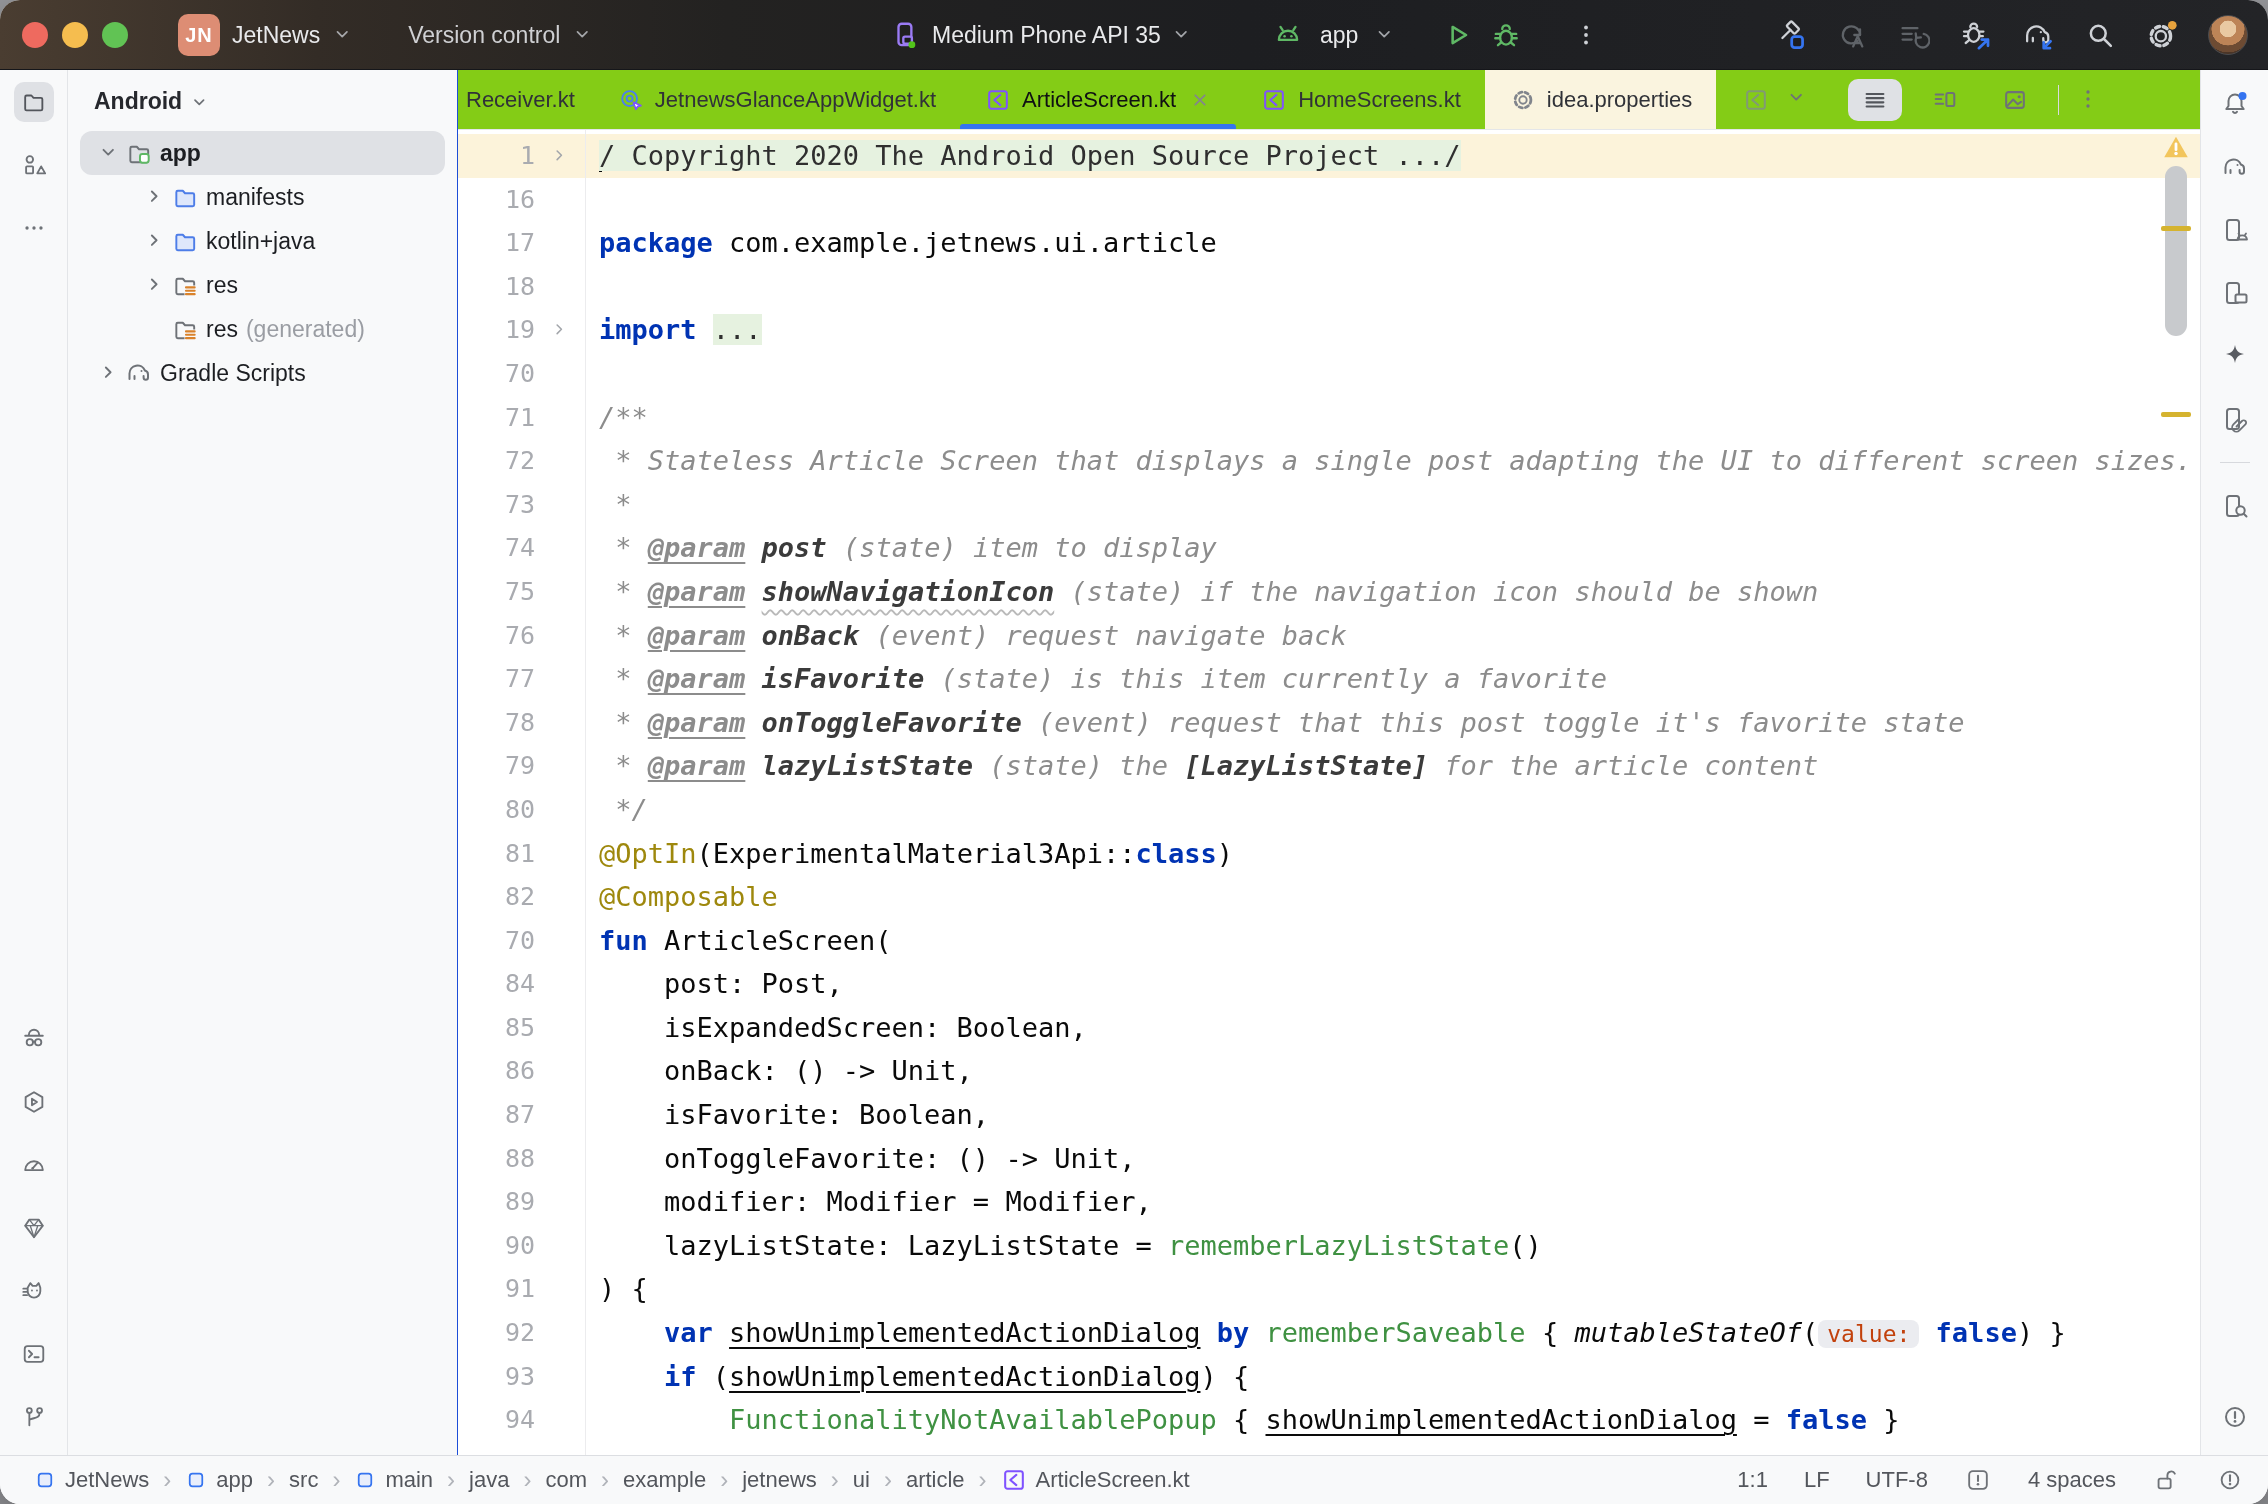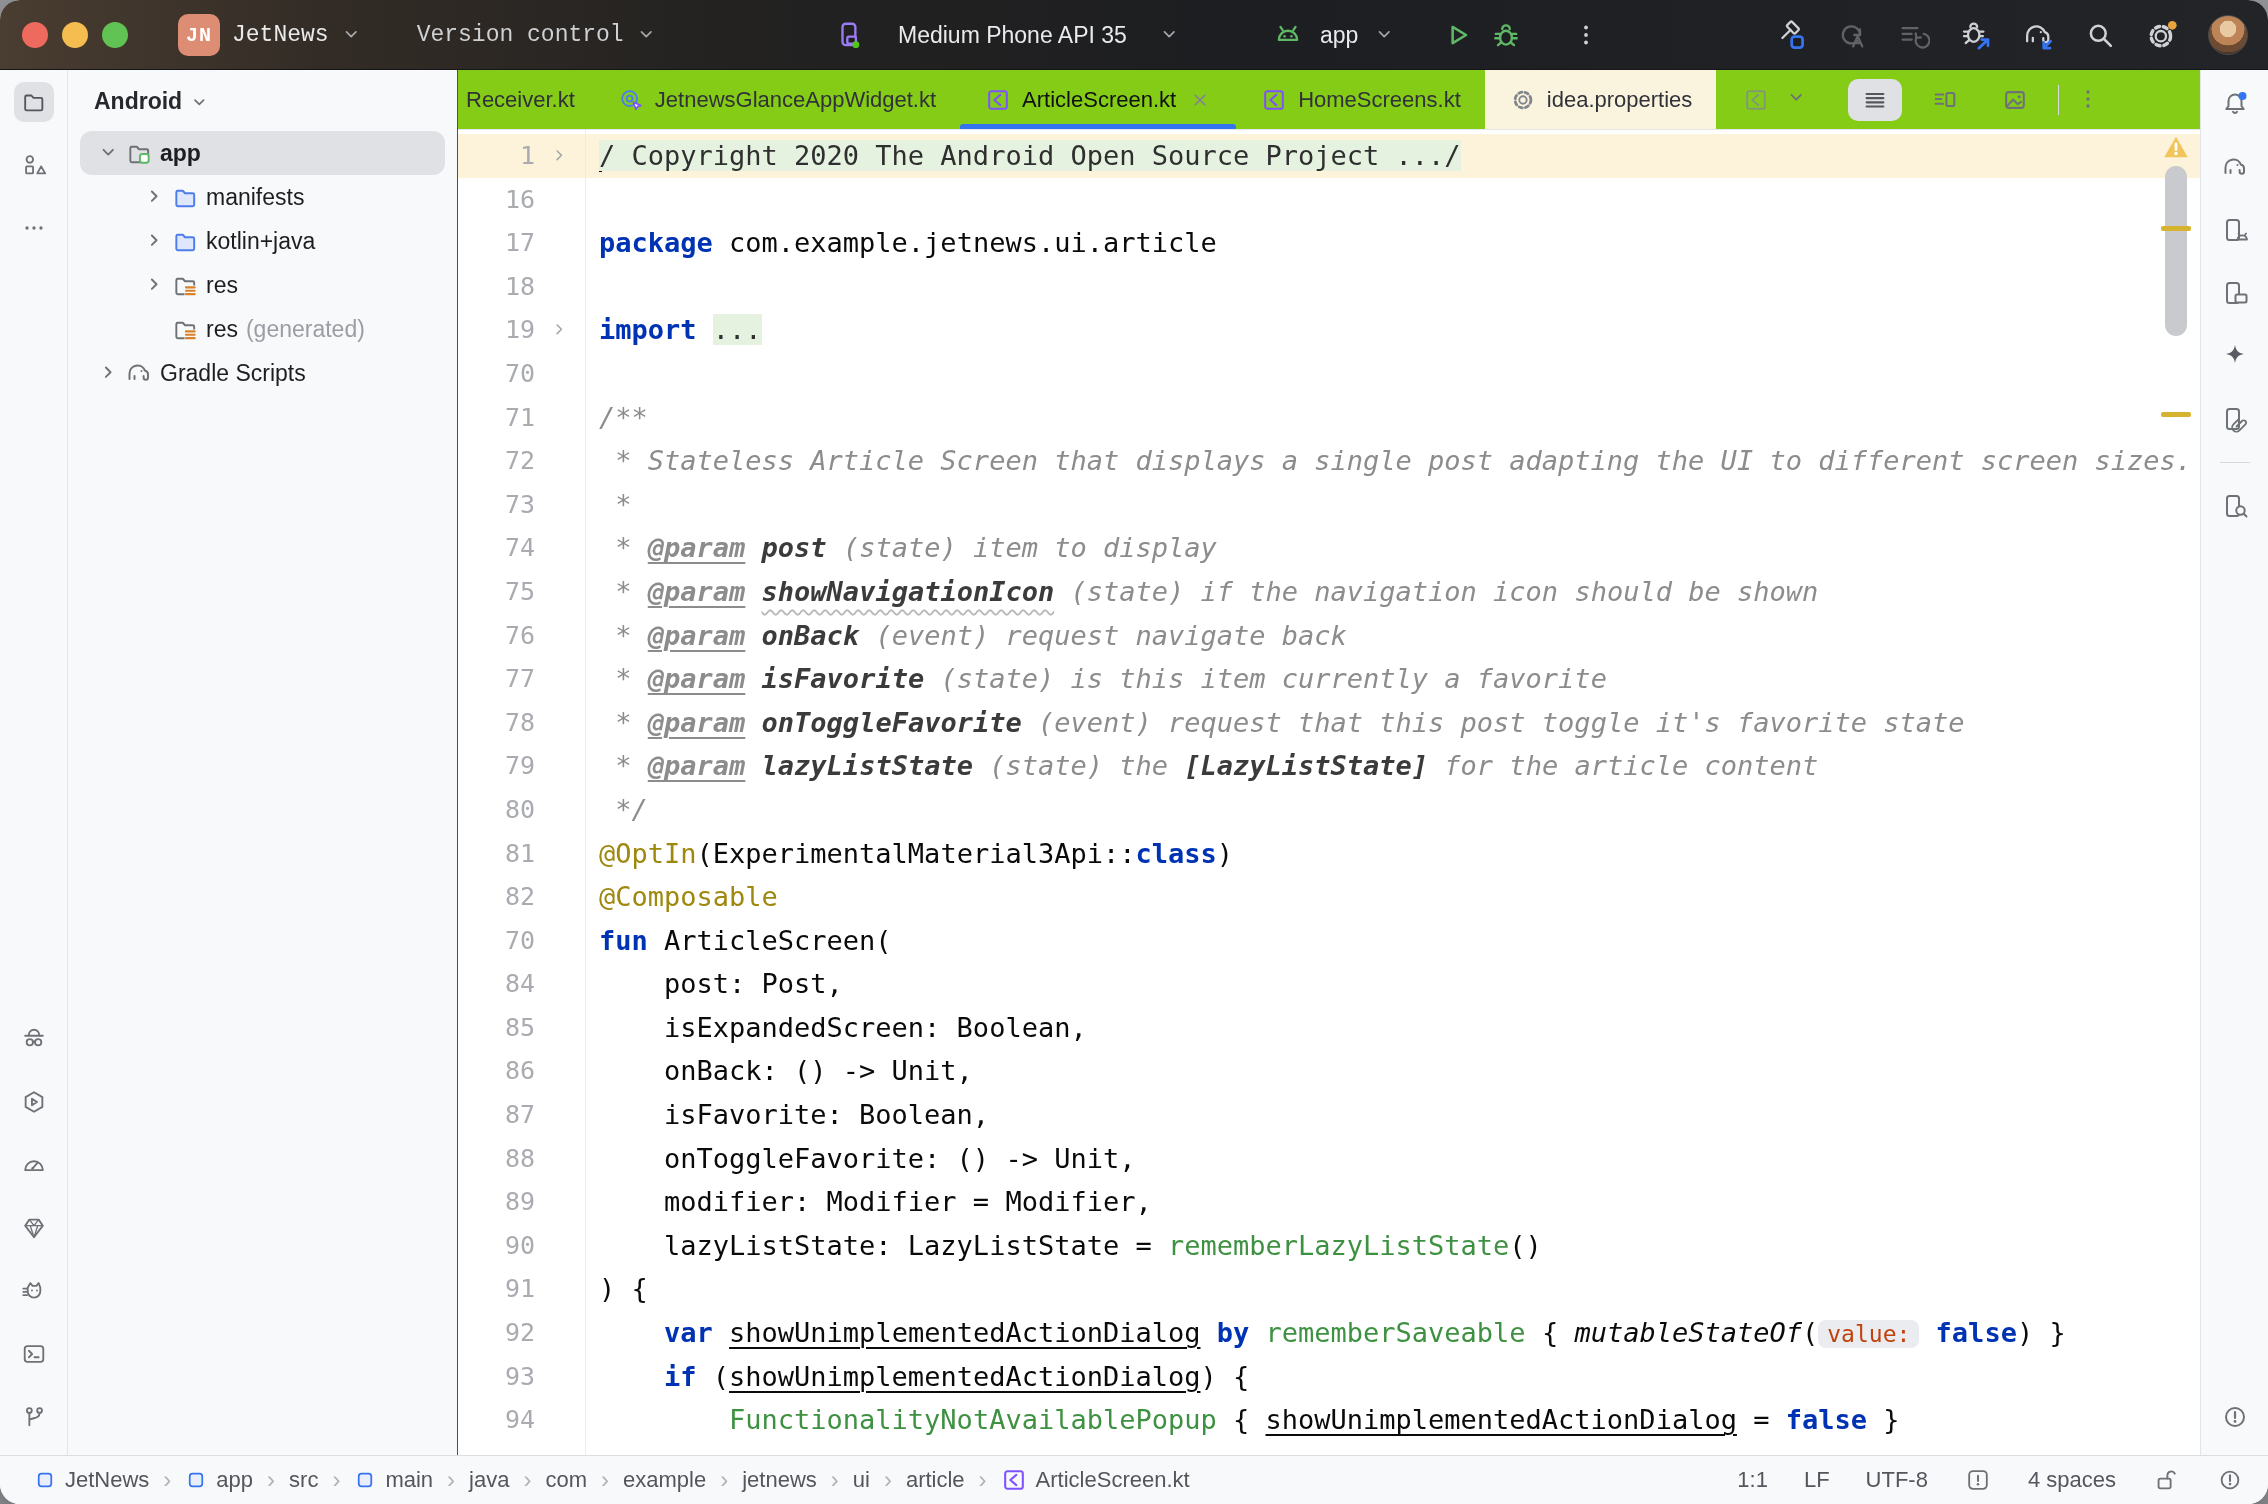--- a/index.html
+++ b/index.html
@@ -9,27 +9,27 @@
             box-shadow:0 18px 60px rgba(0,0,0,.45); }
 
   
   #titlebar { position:relative; height:70px;
     background:linear-gradient(90deg,#4a3d31 0%,#332c26 14%,#232221 32%,#1d1e21 55%,#232427 100%);
     border-bottom:1px solid #15161a; }
   .traffic { position:absolute; top:22px; left:22px; display:flex; gap:14px; }
   .tl { width:26px; height:26px; border-radius:50%; }
   #tl-red{background:#ee6a5f} #tl-yellow{background:#f5bd4f} #tl-green{background:#61c354}
   .tb-group { position:absolute; top:0; height:70px; display:flex; align-items:center; gap:12px; }
-  #tb-project { left:178px;font-family:Liberation Mono, monospace; }
+  #tb-project { left:178px; }
   .logo { width:42px; height:42px; border-radius:10px; background:#dd8d74; color:#fff;
           font-size:20px; font-weight:bold; display:flex; align-items:center; justify-content:center; letter-spacing:1px;}
   .tb-text { color:#e9eaec; font-size:23px; }
   .tb-text.dim { color:#cfd0d3; }
   .chev { width:22px; height:22px; opacity:.75; }
-  #tb-device { left:834px; gap:32px; }
+  #tb-device { left:890px; gap:10px; }
   #tb-run { left:1272px; gap:16px; }
   .tb-icon { width:32px; height:32px; display:flex; align-items:center; justify-content:center; }
   #tb-actions { right:20px; gap:30px; }
   .avatar { width:40px; height:40px; border-radius:50%;
     background:radial-gradient(circle at 50% 34%, #e9c9a2 0 26%, #bd8457 27% 52%, #6d4b33 53% 74%, #4a3527 75% 100%);
     border:1px solid #4c4c4e; }
 
   
   #main { position:absolute; top:70px; bottom:49px; left:0; right:0; display:flex; background:#fff; }
   .strip { width:68px; background:#f8f9fa; display:flex; flex-direction:column; align-items:center; }

